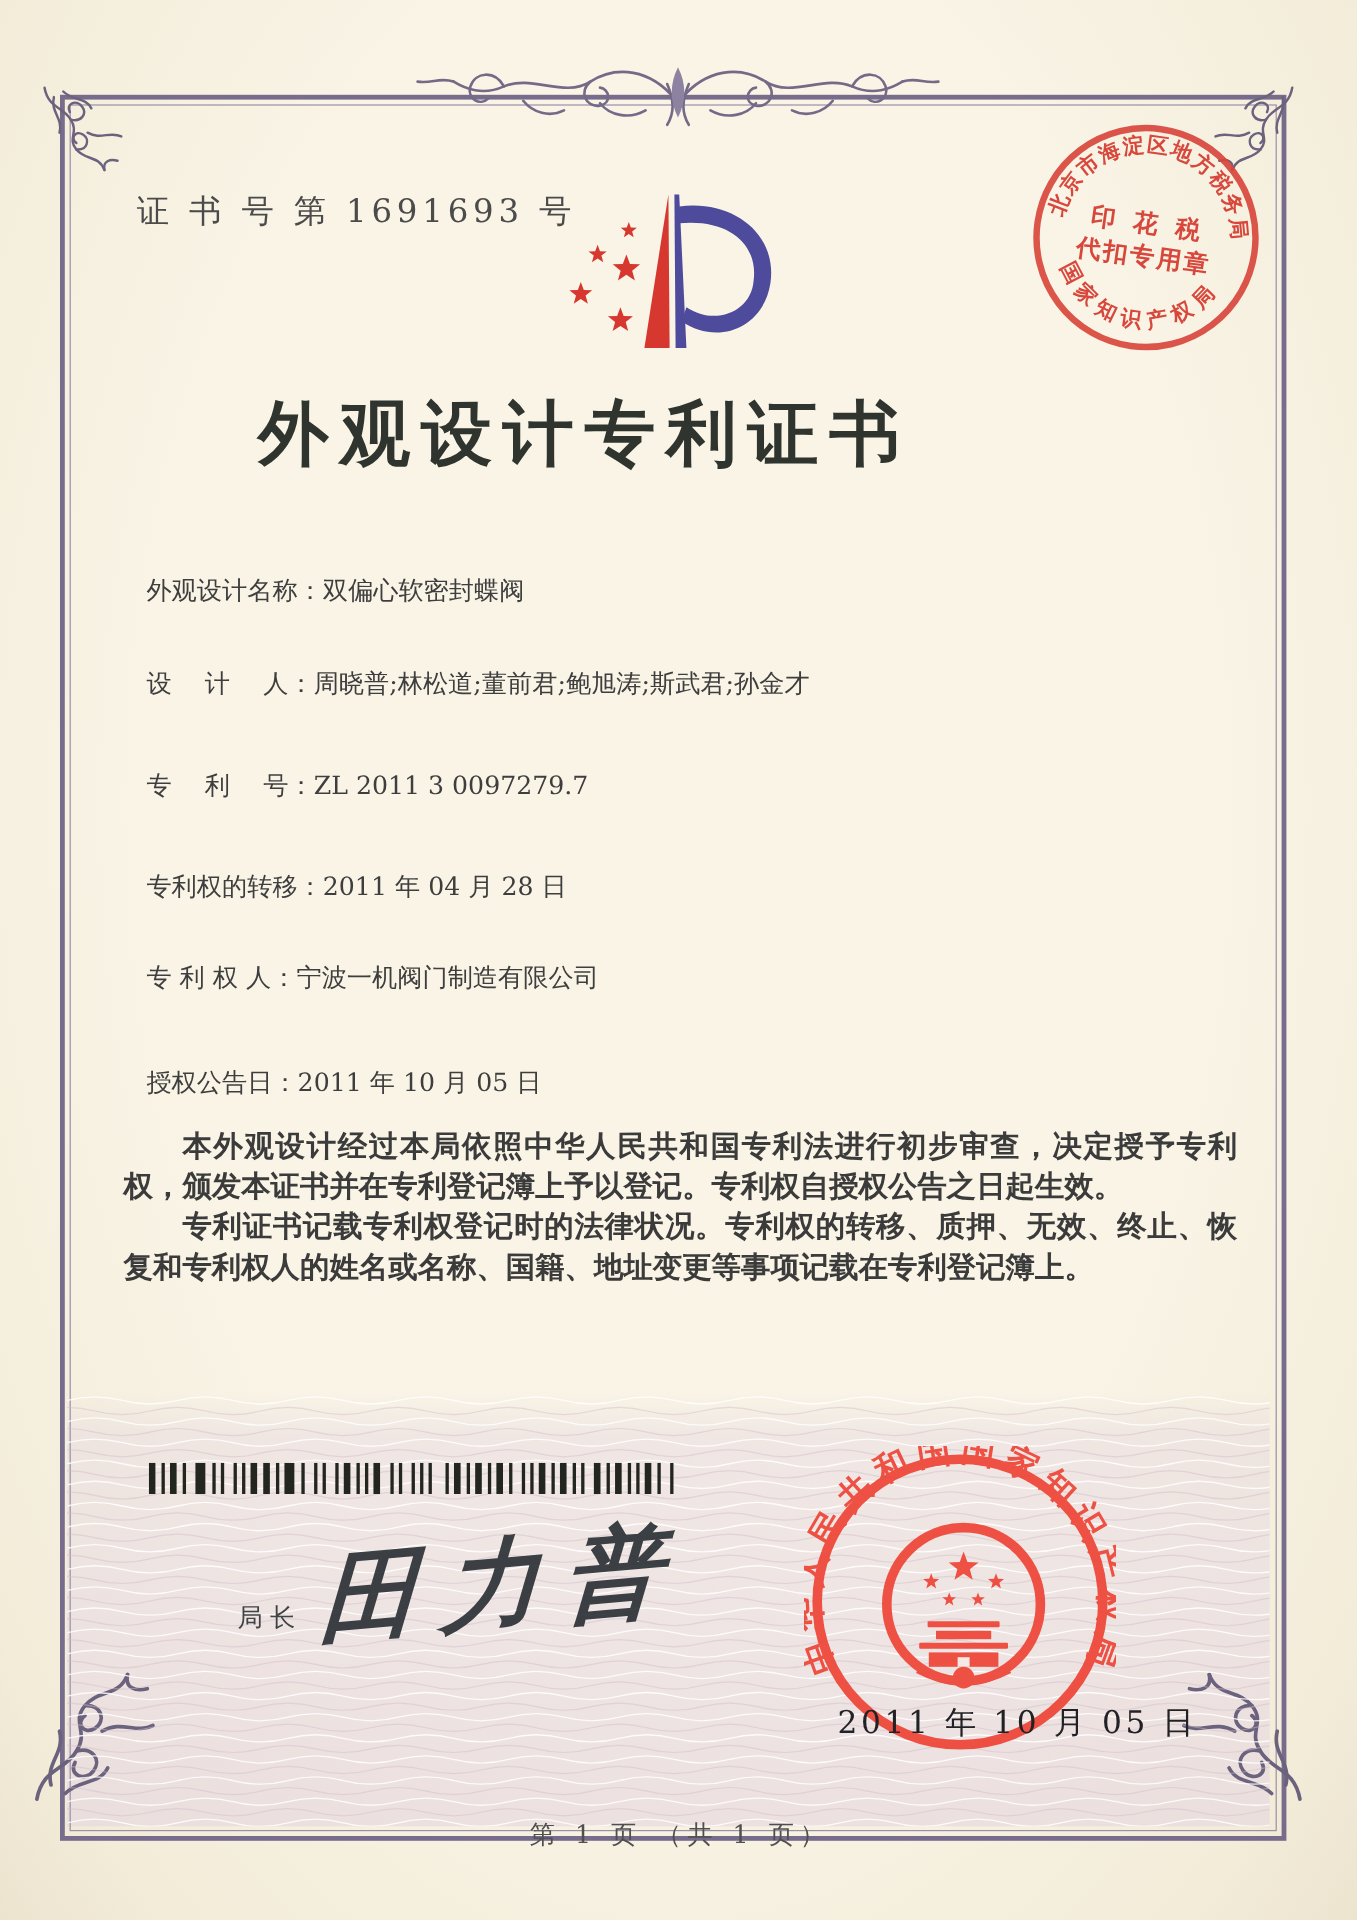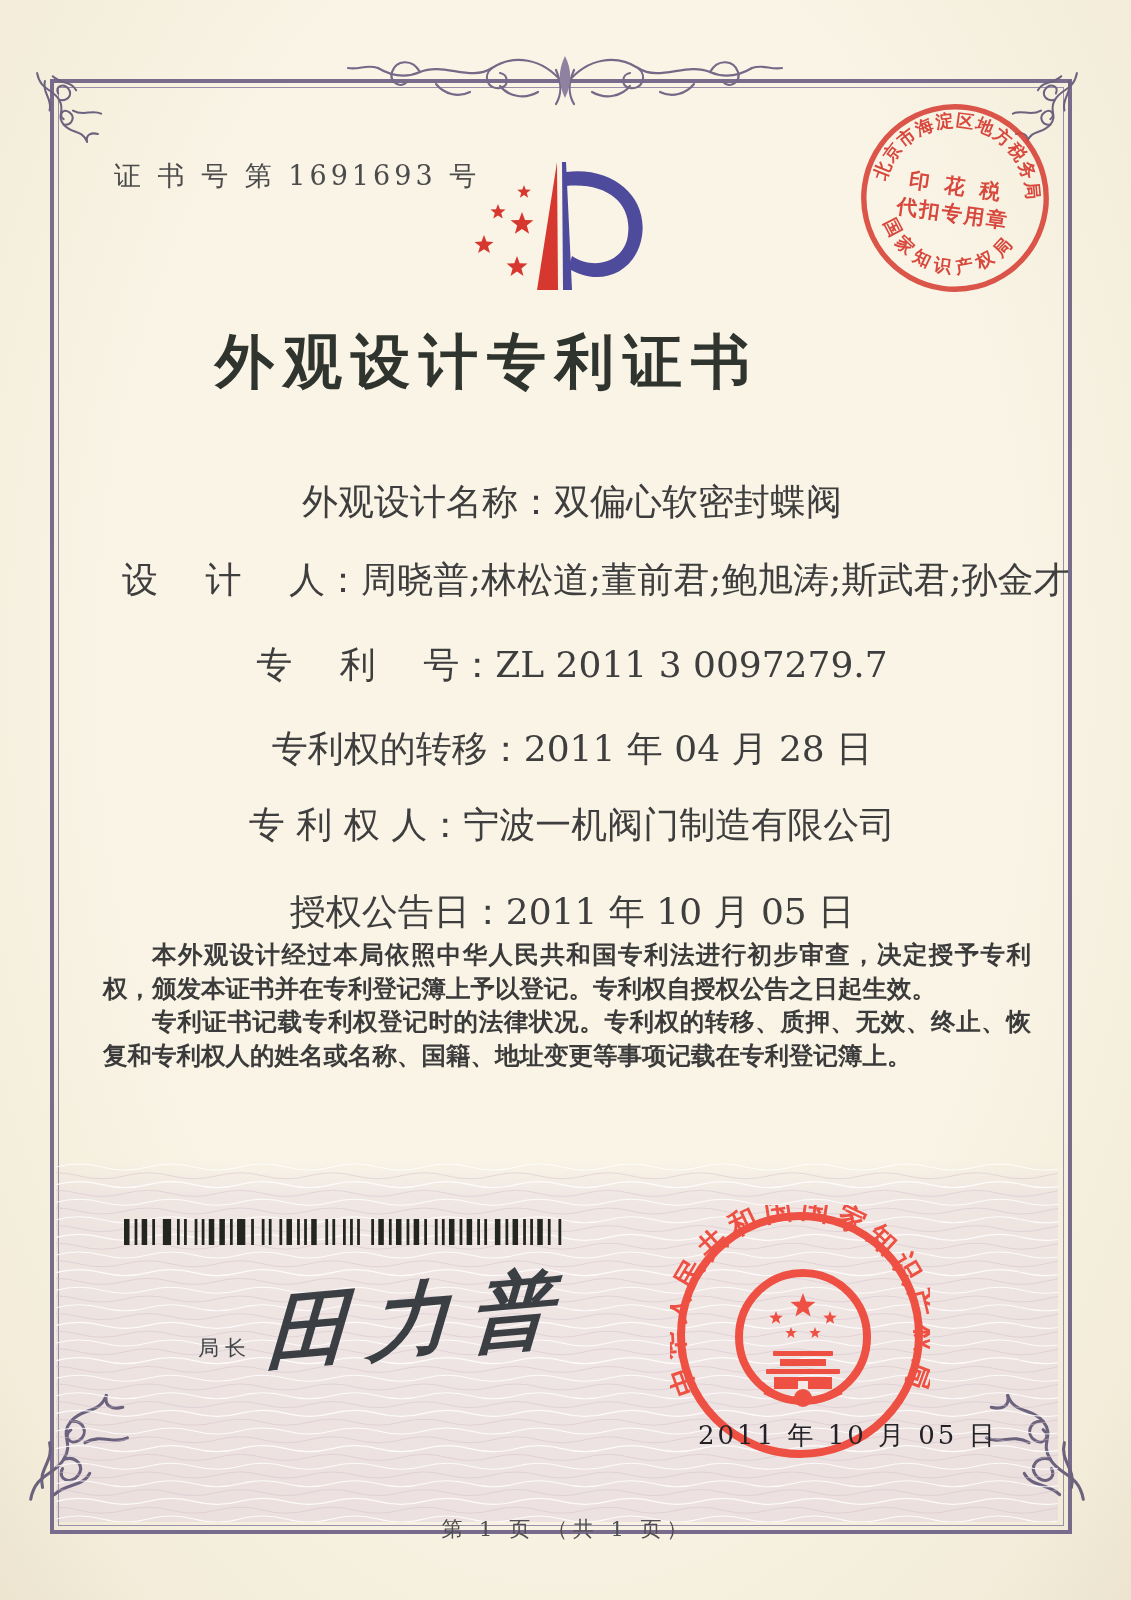--- a/index.html
+++ b/index.html
@@ -7,21 +7,21 @@
        font-family:"DejaVu Serif","Liberation Serif",serif;
        background:radial-gradient(ellipse at 50% 42%, #f9f4e6 55%, #f3ecd9 88%, #ece4cf 100%);}
   .abs{position:absolute;}
   
   .frame{left:50px;top:79px;width:1014px;height:1447px;border:4px solid #776c8c;}
   .frame-inner{position:absolute;left:4px;top:4px;right:4px;bottom:4px;border:1px solid #9a8fa9;}
   
   .certno{left:102px;top:158px;font-size:27px;letter-spacing:4px;color:#4b4b4b;margin-left:12px;}
   .title{left:0;width:974px;top:323px;text-align:center;font-size:59px;font-weight:700;
          letter-spacing:9px;color:#2f352e;}
-  .field{left:122px;width:900px;font-size:36px;color:#3e3e3e;white-space:nowrap;text-align:center;}
+  .field{left:122px;width:900px;font-size:21px;color:#3e3e3e;white-space:nowrap;}
   .flabel{color:#3e3e3e;}
   .paras{left:103px;top:938px;width:928px;font-size:24.5px;line-height:33.5px;color:#3b3b3b;
          text-align:justify;font-weight:bold;}
   .paras p{margin:0;text-indent:2em;}
   .sig-label{left:198px;top:1334px;font-size:21px;letter-spacing:6px;color:#3f4447;}
   .sig-name{left:266px;top:1266px;font-size:82px;font-weight:600;font-style:italic;
             letter-spacing:20px;color:#2c3237;transform:rotate(-5deg) skewX(-8deg);opacity:.92;}
   .seal-date{left:698px;top:1418px;font-size:26px;letter-spacing:3px;color:#222226;z-index:8;}
   .footer{left:103px;width:928px;top:1487px;text-align:center;font-size:21px;letter-spacing:5px;color:#4f4f4f;margin-top:28px;}
   

